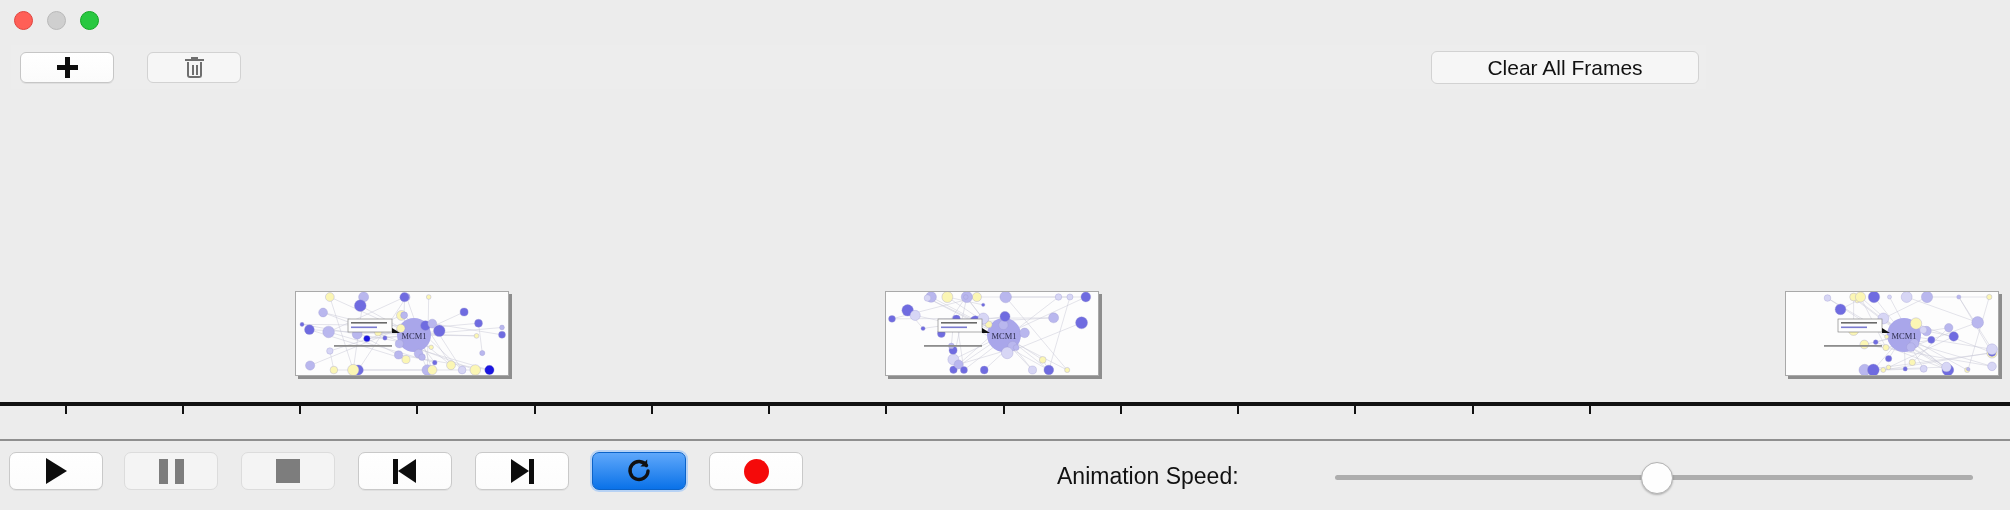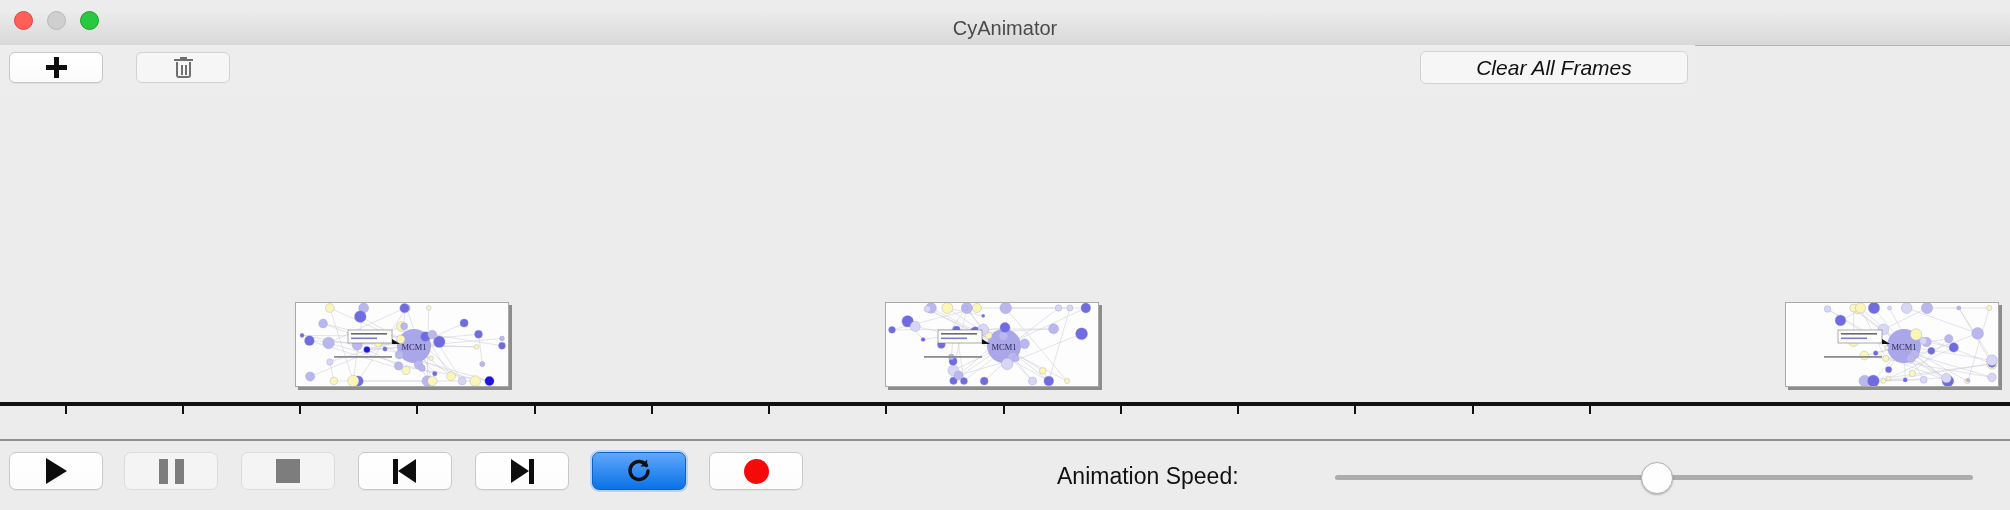--- a/index.html
+++ b/index.html
@@ -24,22 +24,22 @@
     border-bottom:1px solid #b4b4b4;}
   .traffic{position:absolute;top:11px;display:flex;gap:14px;left:14px;}
   .dot{width:19px;height:19px;border-radius:50%;box-sizing:border-box;}
   .dot.red{background:#ff5f57;border:1px solid #e0443e;}
   .dot.yellow{background:#cfcfcf;border:1px solid #b9b9b9;}
   .dot.green{background:#28c840;border:1px solid #13a624;}
   .title-text{position:absolute;left:0;top:0;width:2010px;height:34px;
     line-height:34px;text-align:center;font-size:20px;color:#4a4a4a;}
 
   
-  .toolbar{position:absolute;left:0;top:45px;width:1695px;height:44px;
-    background:#ededed;border-bottom:1px solid #b9b9b9;font-style:italic;}
+  .toolbar{position:absolute;left:11px;top:45px;width:1695px;height:44px;
+    background:#ededed;border-bottom:1px solid #b9b9b9;}
   .btn{position:absolute;box-sizing:border-box;border:1px solid #c6c6c6;
     border-radius:6px;background:linear-gradient(#ffffff,#fbfbfb);
     display:flex;align-items:center;justify-content:center;
     box-shadow:0 1px 0 rgba(0,0,0,.06);cursor:pointer;}
   .btn.flat{background:#f6f6f6;border-color:#d2d2d2;box-shadow:none;}
   .btn-add{left:9px;top:7px;width:94px;height:31px;}
   .btn-del{left:136px;top:7px;width:94px;height:31px;}
   .btn-clear{right:7px;top:6px;width:268px;height:33px;font-size:21px;color:#111;}
 
   .plus{position:relative;width:21px;height:21px;}
@@ -52,21 +52,21 @@
   .trash .hdl{position:absolute;left:6px;top:0;width:7px;height:2px;background:#6f6f6f;}
   .trash .body{position:absolute;left:2px;top:5px;width:15px;height:16px;
     box-sizing:border-box;border:2px solid #6f6f6f;border-top:none;border-radius:0 0 3px 3px;}
   .trash .b1,.trash .b2{position:absolute;top:8px;width:2px;height:10px;background:#6f6f6f;}
   .trash .b1{left:7px;} .trash .b2{left:11px;}
 
   
   .timeline{position:absolute;left:0;top:89px;width:2010px;height:325px;
     background:#ececec;overflow:hidden;}
 
-  .frame{position:absolute;top:213px;width:201px;height:88px;border-radius:14px;}
+  .frame{position:absolute;top:202px;width:201px;height:88px;border-radius:14px;}
   .frame .shadow{position:absolute;left:3px;top:3px;width:214px;height:85px;background:#8d8d8d;}
   .frame .canvas{position:absolute;left:0;top:0;width:212px;height:83px;
     background:#fdfdfd;border:1px solid #a9a9a9;overflow:hidden;}
   .frame svg{display:block;}
 
   
   .ruler{position:absolute;left:0;top:313px;width:2010px;height:4px;background:#111;}
   .tick{position:absolute;background:#111;width:2px;}
   .tick.major{top:317px;height:18px;}
   .tick.minor{top:317px;height:10px;}
@@ -105,23 +105,20 @@
   .slider .knob{position:absolute;left:306px;top:-13px;width:30px;height:30px;
     border-radius:50%;background:#fefefe;border:1px solid #b3b3b3;
     box-shadow:0 1px 2px rgba(0,0,0,.25);cursor:pointer;}
 </style>
 </head>
 <body>
 
 <div class="app">
 
 
-  <div class="titlebar">
-    <div class="title-text">CyAnimator</div>
-  </div>
   <div class="traffic">
     <div class="dot red"></div>
     <div class="dot yellow"></div>
     <div class="dot green"></div>
   </div>
 
   <div class="toolbar">
     <div class="btn btn-add">
       <span class="plus"></span>
     </div>

